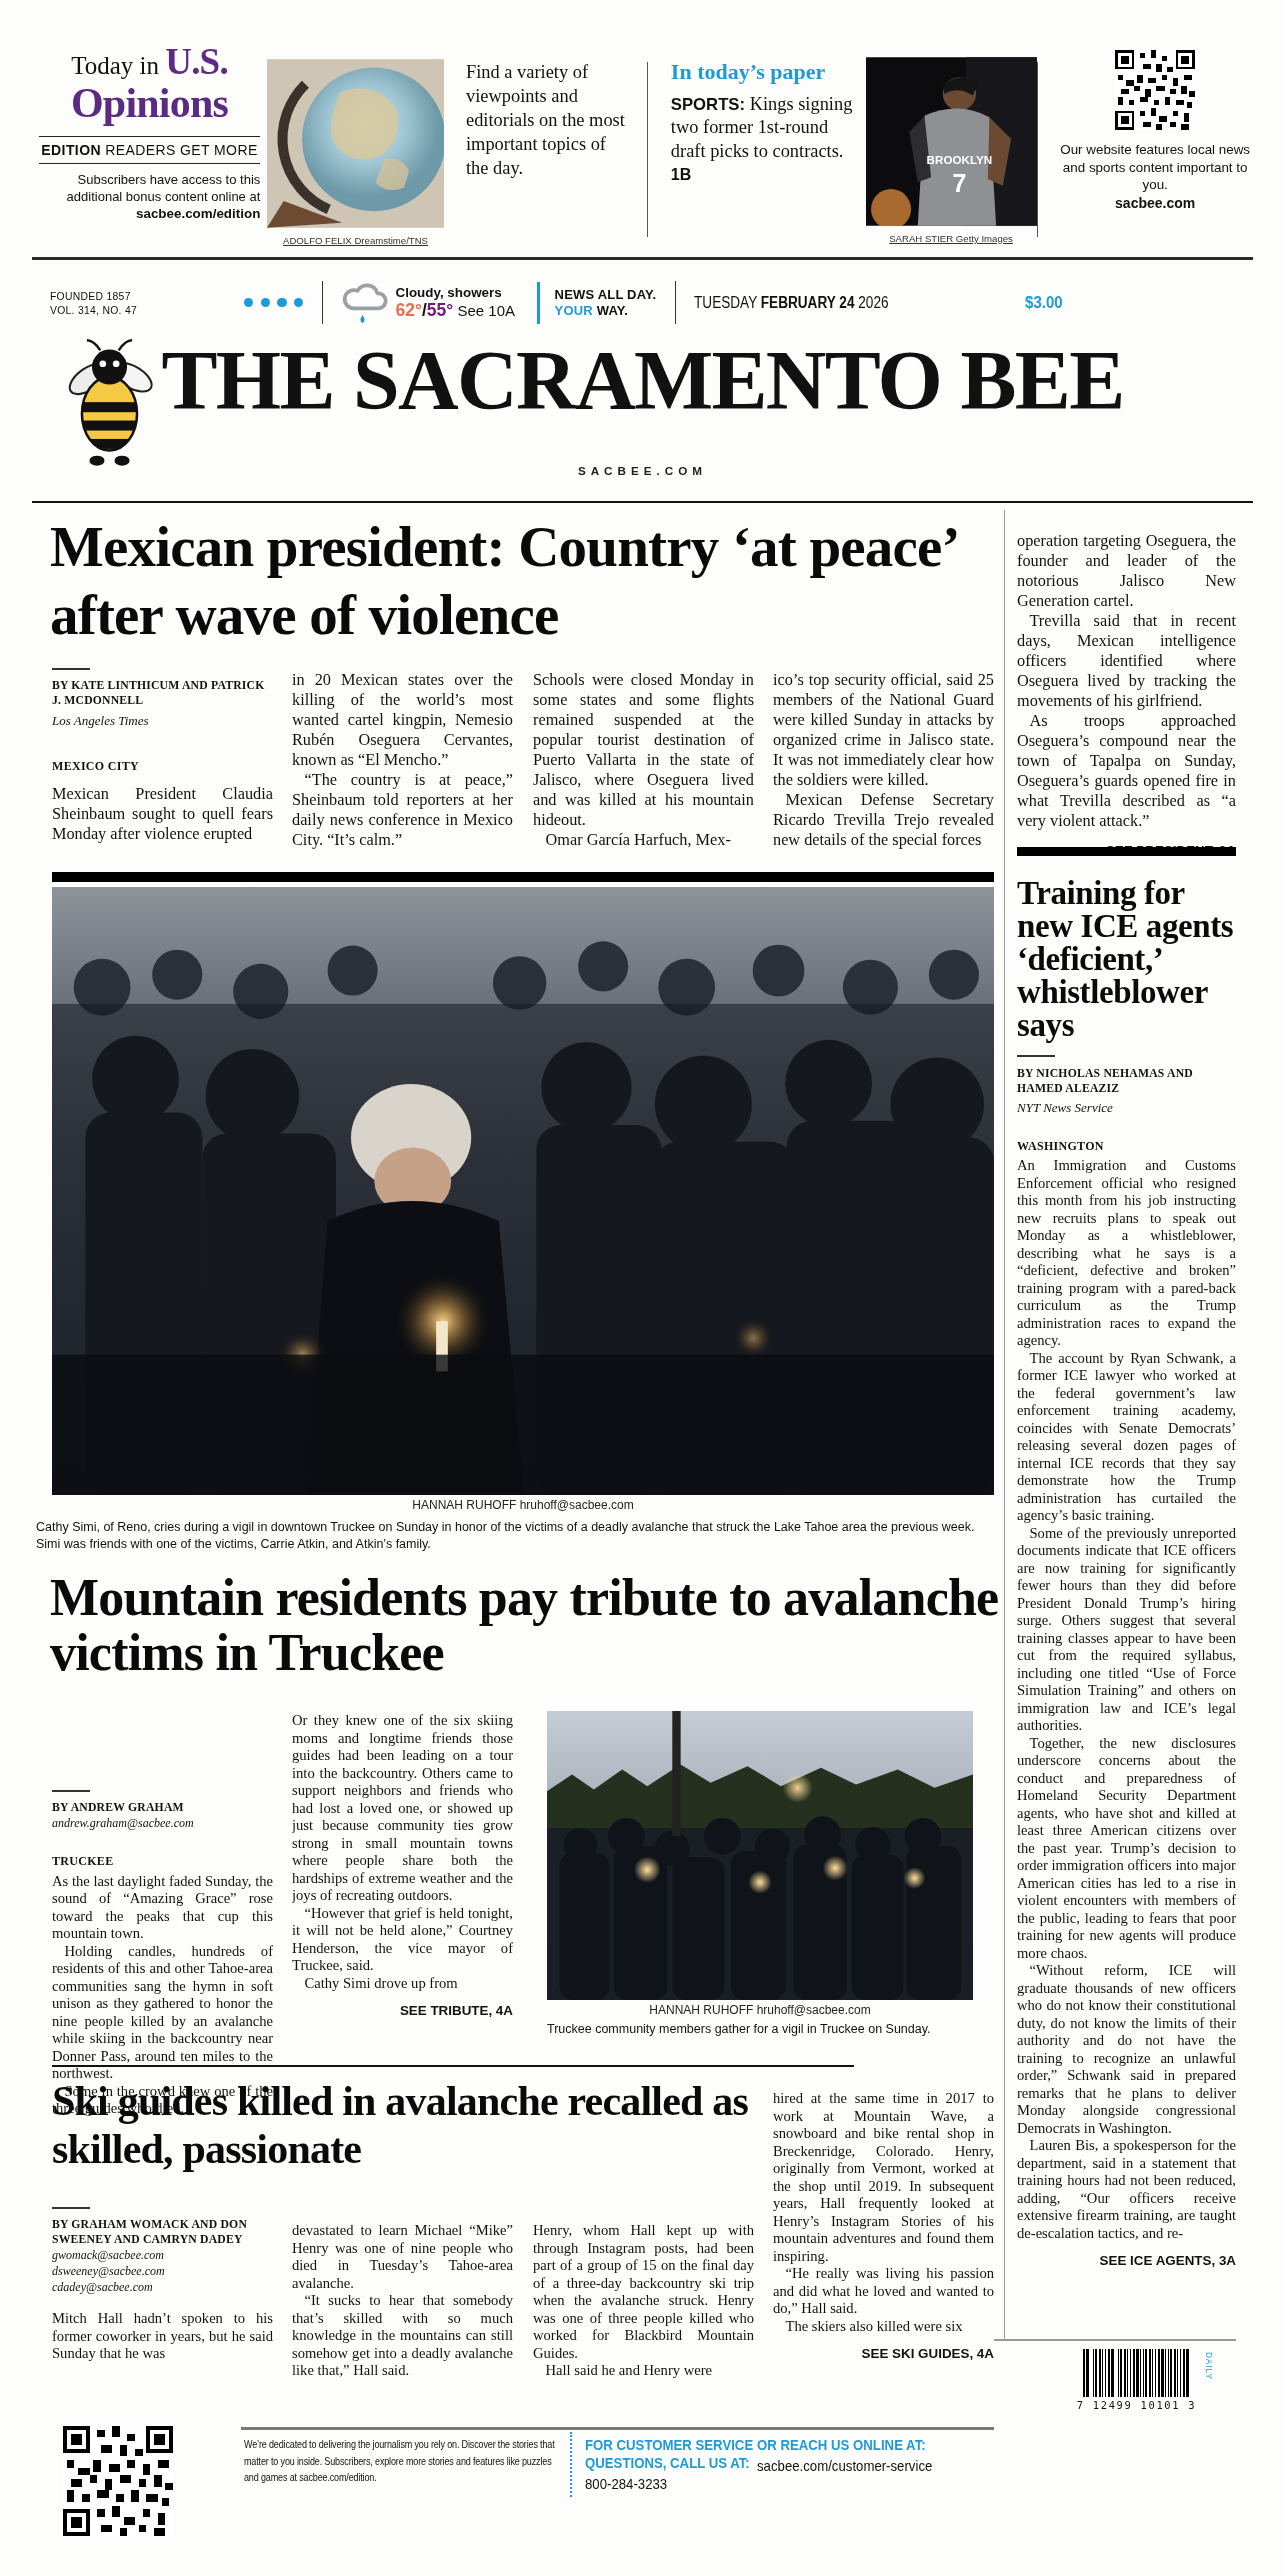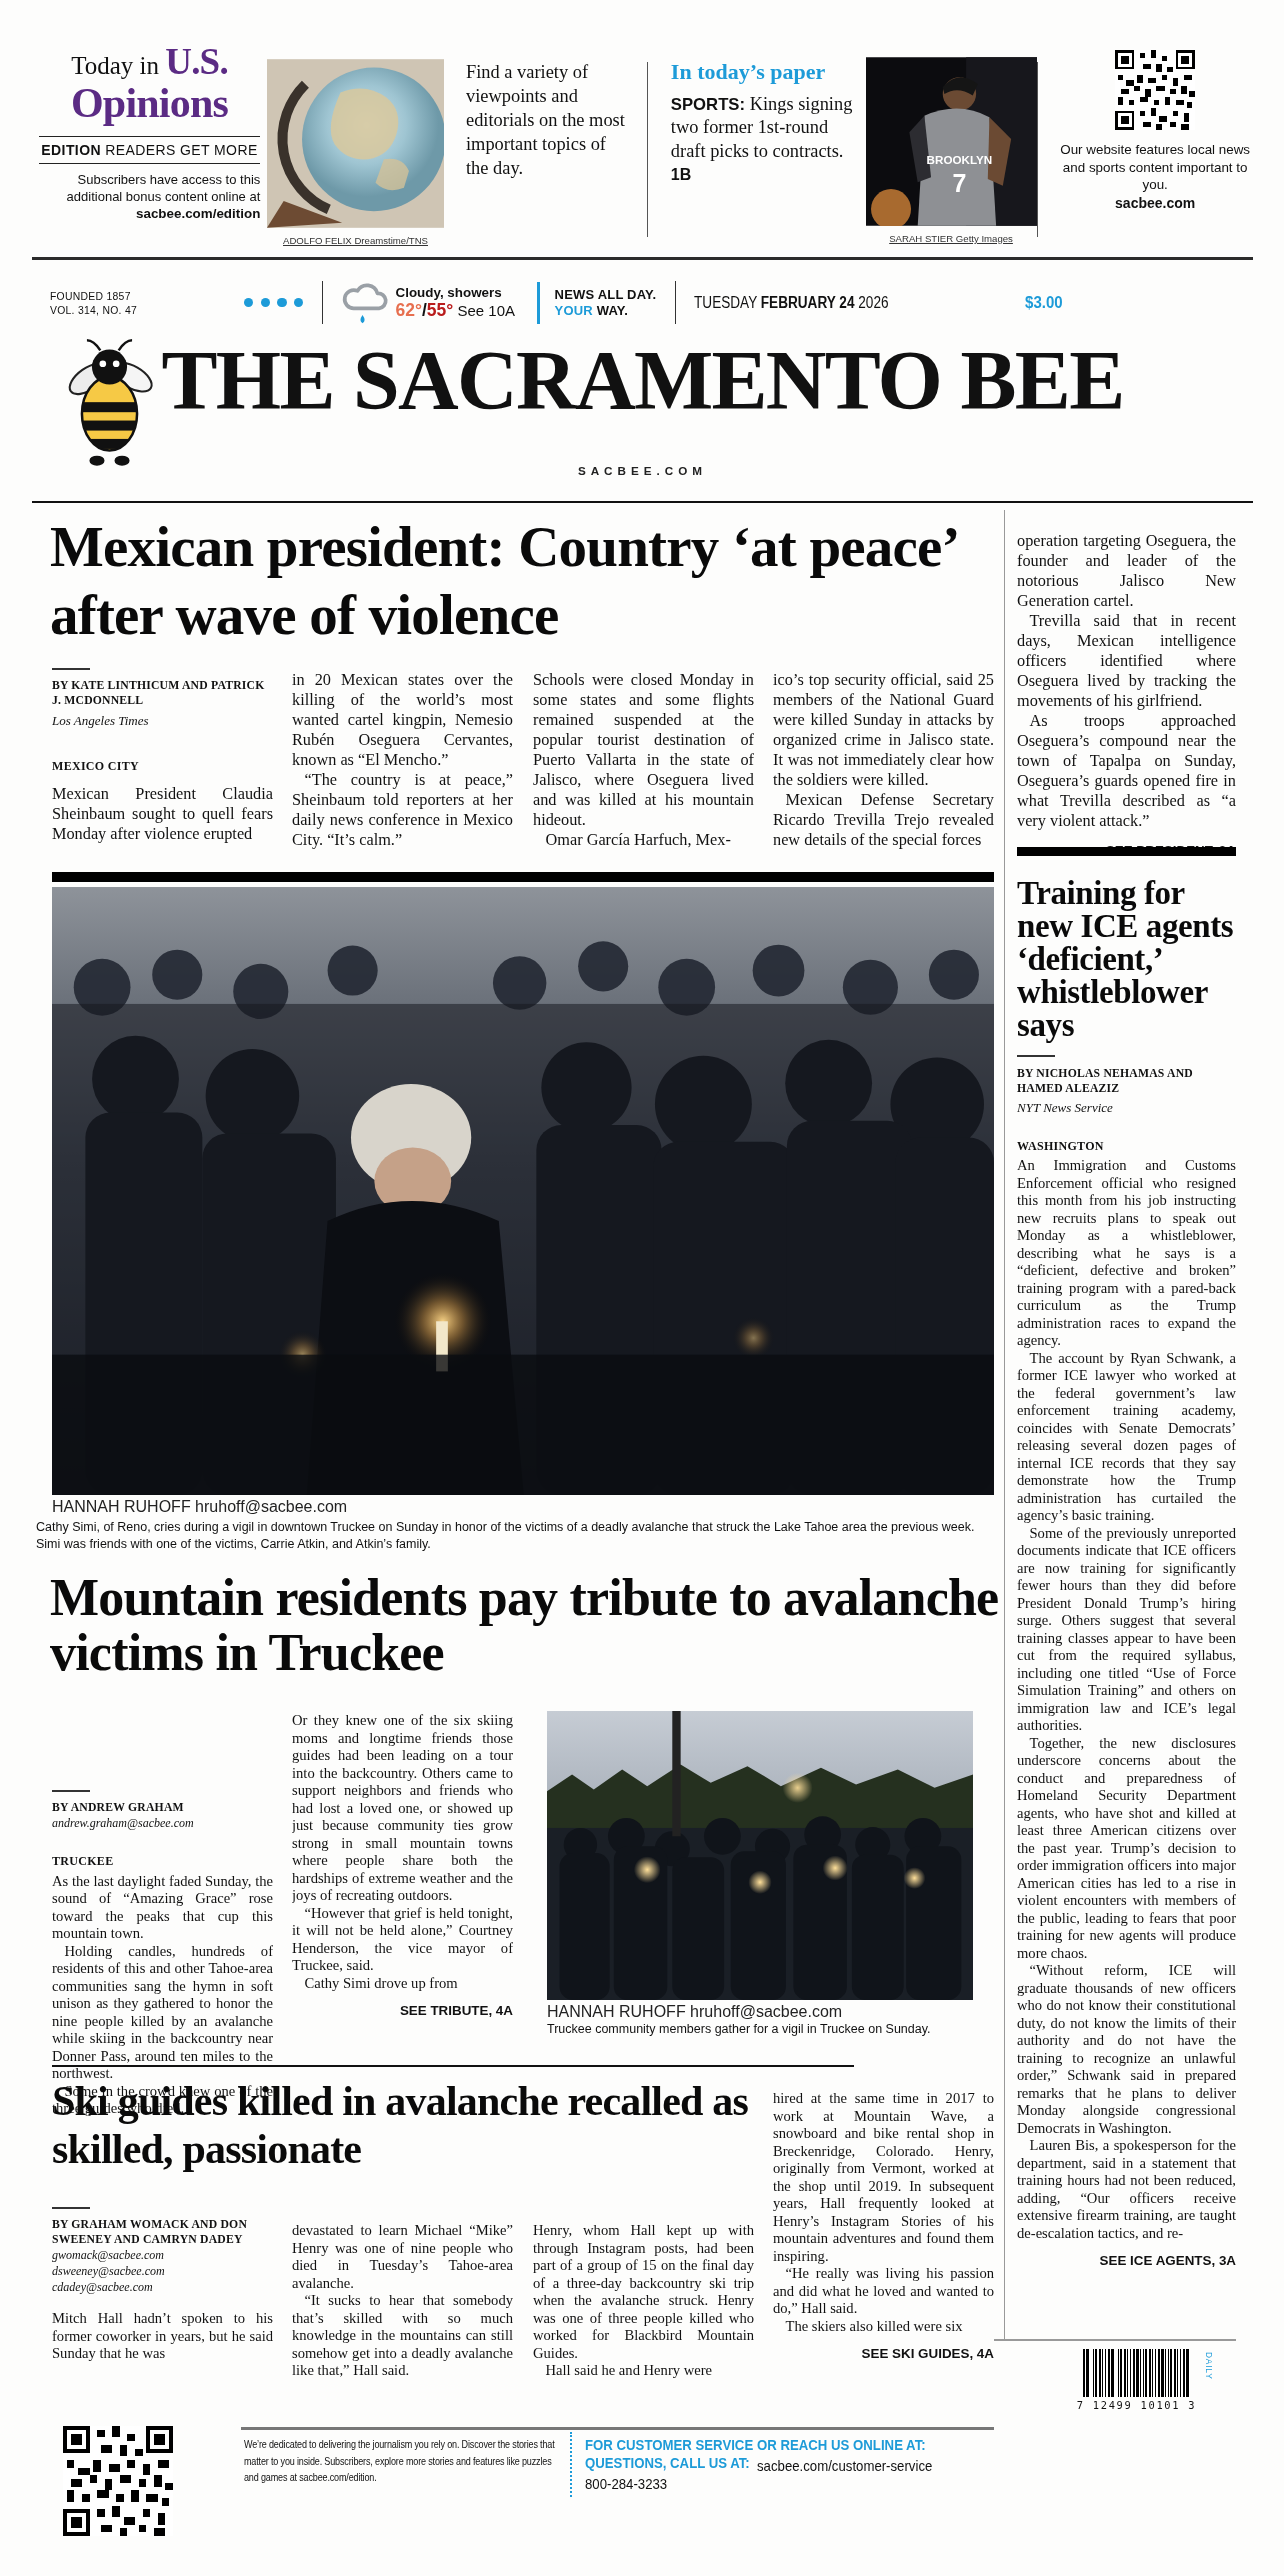--- a/index.html
+++ b/index.html
@@ -35,21 +35,21 @@
             font-family:"Liberation Sans",sans-serif;}
   .founded{margin-left:18.4px;font-size:11.3px;line-height:14px;letter-spacing:0.3px;transform:scaleX(.92);transform-origin:left;}
   .mh-dots{margin-left:99px;display:flex;gap:7.5px;}
   .mh-dots span{width:9.2px;height:9.2px;border-radius:50%;background:#1d9bd8;}
   .mh-div{width:0.8px;height:43px;background:#333;margin:0 18.4px;}
   .mh-div-blue{width:2.5px;height:42px;background:#1d9bd8;margin:0 15px 0 22px;}
   .weather{display:flex;align-items:center;gap:6.7px;}
   .weather-txt .cond{font-weight:bold;font-size:13.4px;}
   .temps{font-size:17.5px;font-weight:bold;}
   .temps .hi{color:#e76f4f;}
-  .temps .lo{color:#b91c1c;}
+  .temps .lo{color:#701a75;}
   .temps .see{font-size:15px;font-weight:normal;color:#111;}
   .tagline{font-size:13px;line-height:16px;font-weight:bold;letter-spacing:0.2px;}
   .tagline .blue{color:#1d9bd8;}
   .dateline-mh{font-size:16px;transform:scaleX(.85);transform-origin:left;white-space:nowrap;}
   .dateline-mh b{font-weight:bold;}
   .price{color:#1d9bd8;font-weight:bold;font-size:16.7px;margin-left:100px;transform:scaleX(.9);}
   
   .bee{left:60px;top:337px;}
   .np-title{top:339px;left:0;width:100%;text-align:center;font-size:84px;font-weight:bold;
             letter-spacing:-1.7px;line-height:1;font-family:"Liberation Serif",serif;}
@@ -62,21 +62,21 @@
   .col{position:absolute;width:221px;overflow:hidden;text-align:justify;font-size:16.3px;line-height:20px;}
   .col p{margin:0;}
   .col p + p{text-indent:12.5px;}
   .smallbody .col, .smallbody{font-size:14.6px;line-height:17.5px;}
   .byline-rule{width:38px;border-top:2.5px solid #333;margin-bottom:8.4px;}
   .byline{font-weight:bold;font-size:11.7px;line-height:15px;letter-spacing:0.2px;text-align:left;}
   .src{font-style:italic;font-size:13px;line-height:16px;margin-top:4.2px;text-align:left;}
   .dl{font-weight:bold;font-size:12px;letter-spacing:0.3px;text-align:left;}
   .see{font-family:"Liberation Sans",sans-serif;font-weight:bold;font-size:13.4px;text-align:right;margin-top:10px;}
   .bar-black{background:#000;}
-  .credit-line{font-family:"Liberation Sans",sans-serif;font-size:16px;color:#222;text-align:left;}
+  .credit-line{font-family:"Liberation Sans",sans-serif;font-size:12px;color:#222;text-align:center;}
   .caption{font-family:"Liberation Sans",sans-serif;font-size:12.5px;line-height:16.7px;color:#111;}
   .hl-trib{top:1570px;left:50px;width:952px;font-size:52px;line-height:55px;letter-spacing:-0.8px;}
   .hl-ski{top:2077px;left:52px;width:718px;font-size:42px;line-height:48px;letter-spacing:-0.8px;}
   .rail-rule{left:1004px;top:510px;width:0.8px;height:1829px;background:#999;}
   .hl-ice{font-size:33px;line-height:33px;font-weight:bold;font-family:"Liberation Serif",serif;letter-spacing:-0.4px;}
   .emails{font-style:italic;font-size:12px;line-height:16px;text-align:left;}
   
   .gray-rule{background:#999;}
   .barcode{left:1074px;top:2349px;width:125px;text-align:center;}
   .bars{height:48px;width:107px;margin:0 auto;

